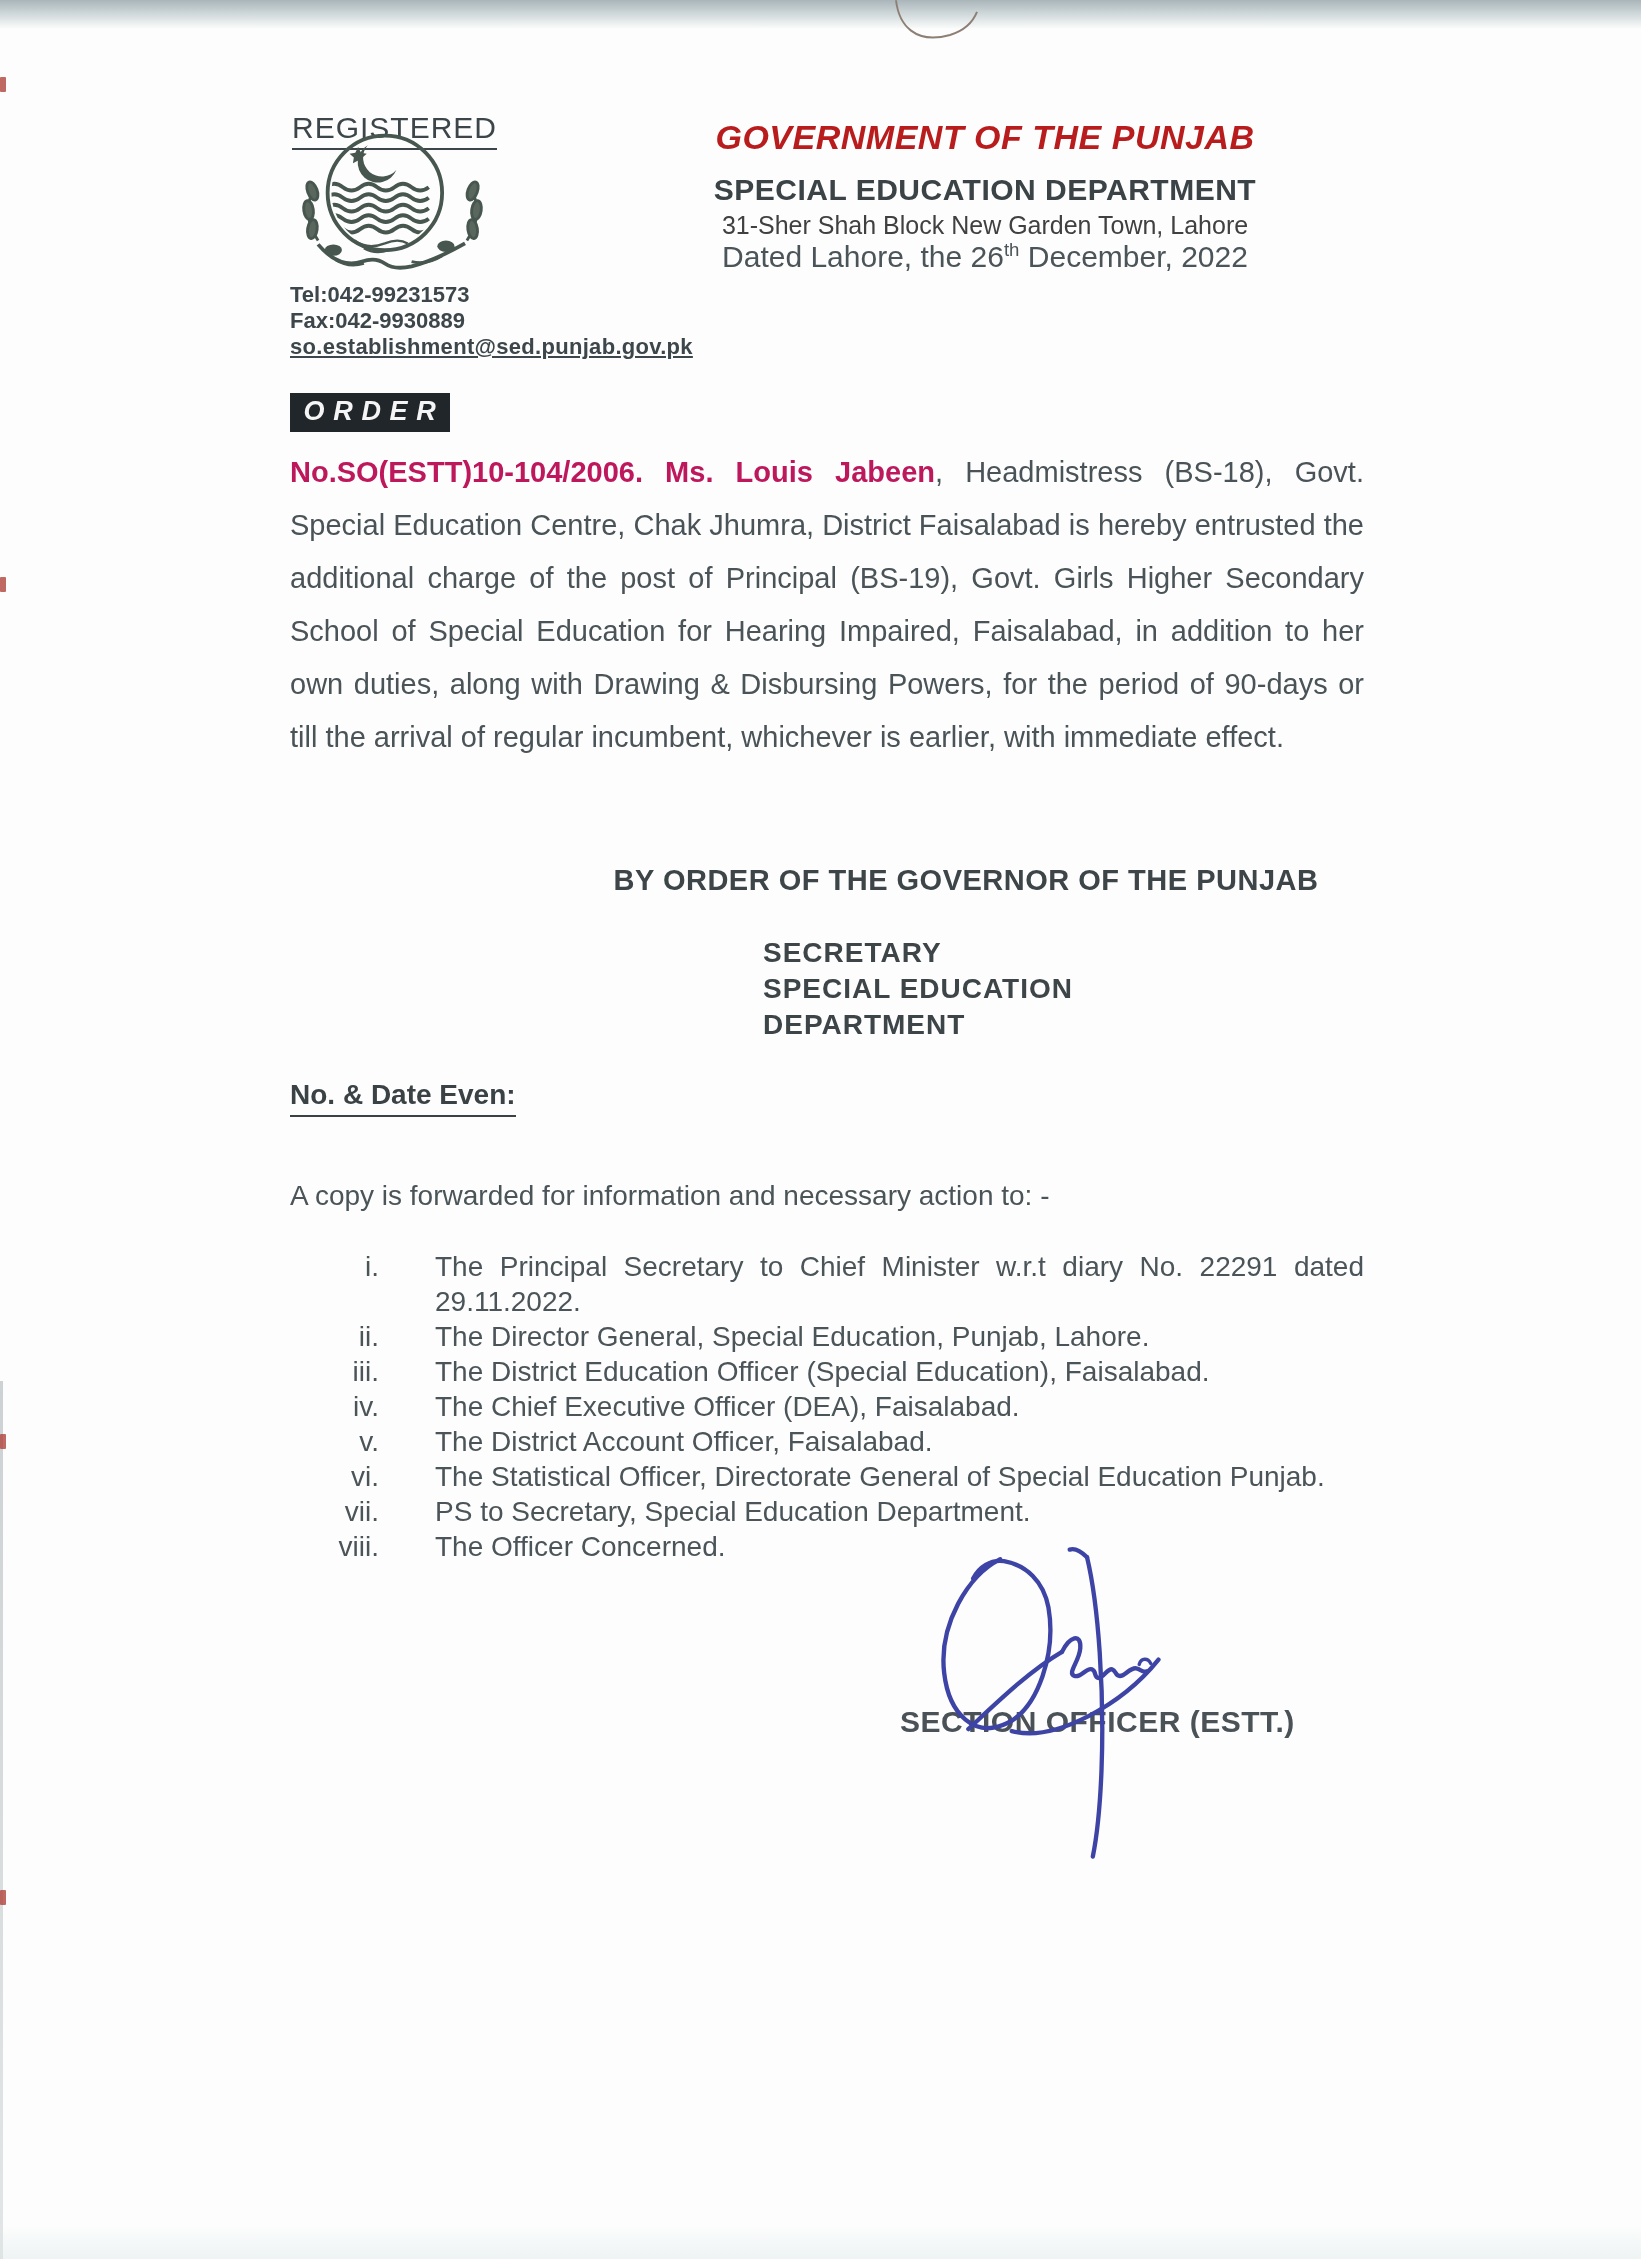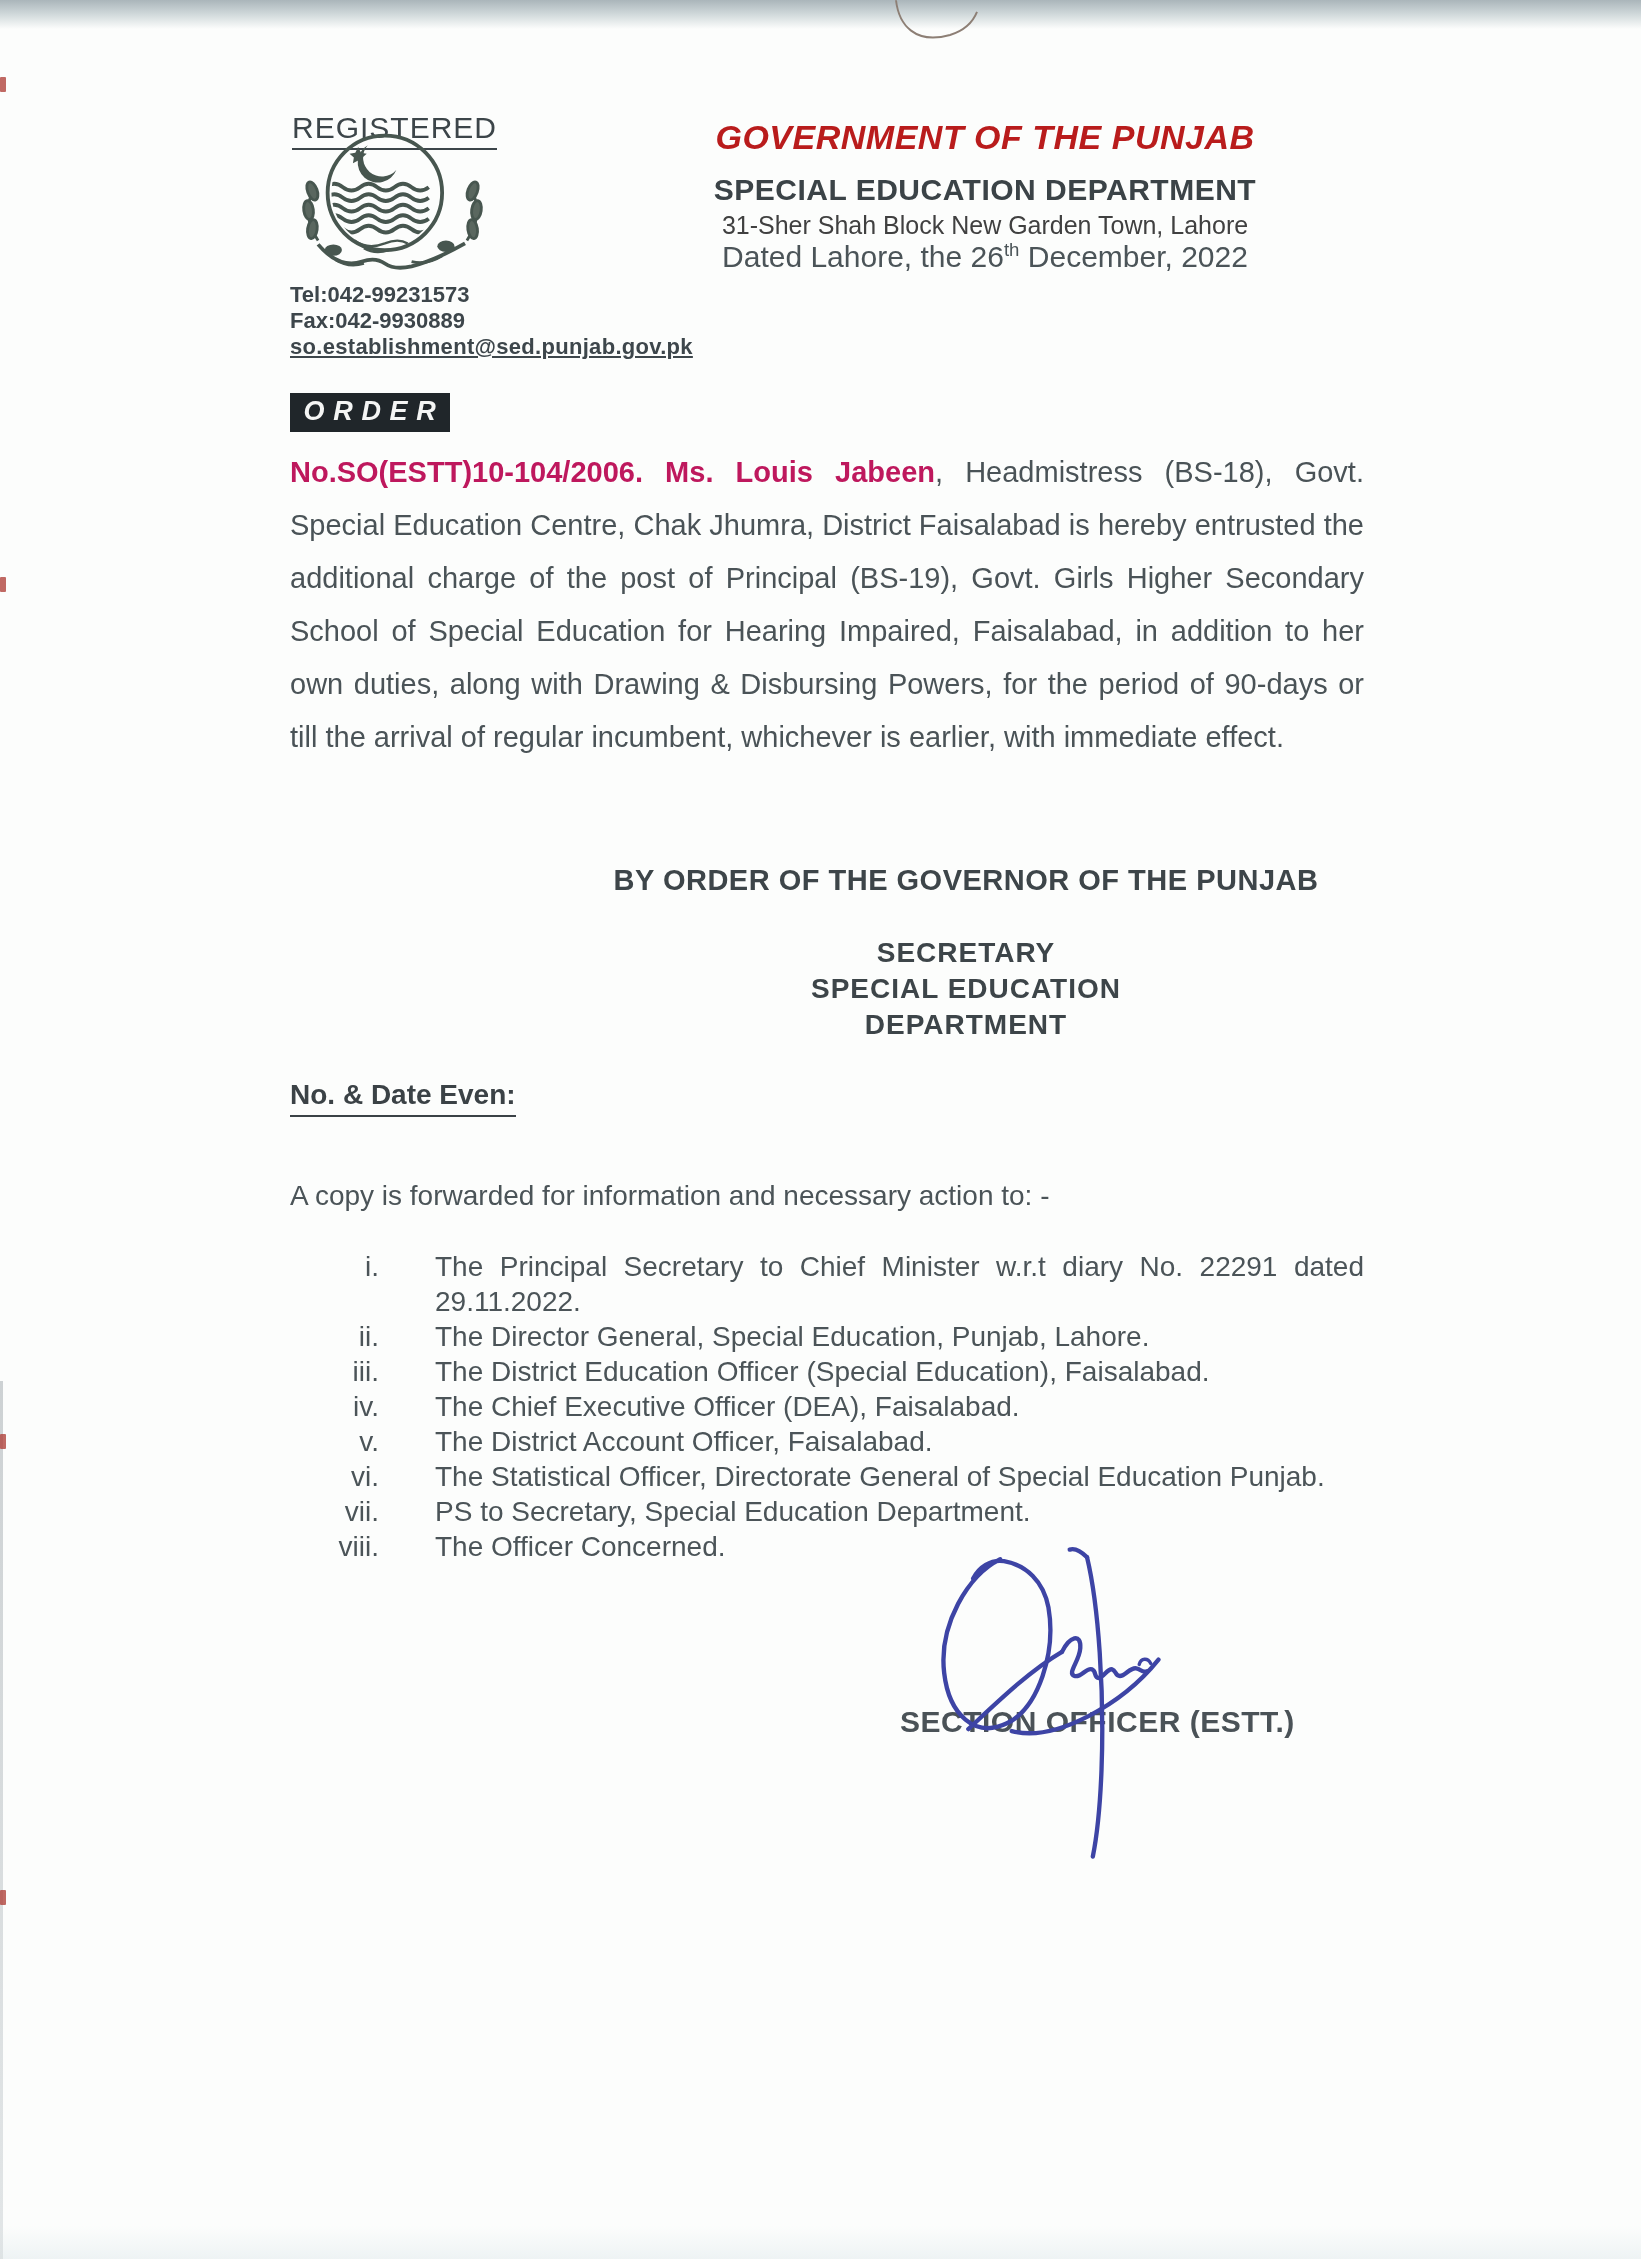--- a/index.html
+++ b/index.html
@@ -53,21 +53,21 @@
     left:290px;top:446px;width:1074px;
     font-size:29px;line-height:53px;color:#4a5357;
     text-align:justify;
     -moz-text-align-last:left;text-align-last:left;
   }
   .order-body b{color:#be185d;}
 
   .by-order{left:541px;top:864px;width:850px;text-align:center;
     font-size:29px;font-weight:bold;color:#3d4549;letter-spacing:0.5px;}
 
-  .signatory{left:763px;top:935px;width:406px;text-align:center;
+  .signatory{left:763px;top:935px;width:406px;
     font-size:28px;font-weight:bold;color:#3d4549;line-height:36px;letter-spacing:1px;}
 
   .no-date{left:290px;top:1079px;font-size:28px;font-weight:bold;color:#3b4246;
     border-bottom:2.9px solid #3b4246;padding-bottom:3.9px;}
 
   .copy-line{left:290px;top:1180px;font-size:28px;color:#4b5458;}
 
   .recipients{left:290px;top:1249px;width:1077px;}
   .rec-row{display:flex;align-items:flex-start;}
   .rec-num{width:89px;text-align:right;padding-right:0;font-size:28px;line-height:35px;color:#4b5458;flex:none;}

